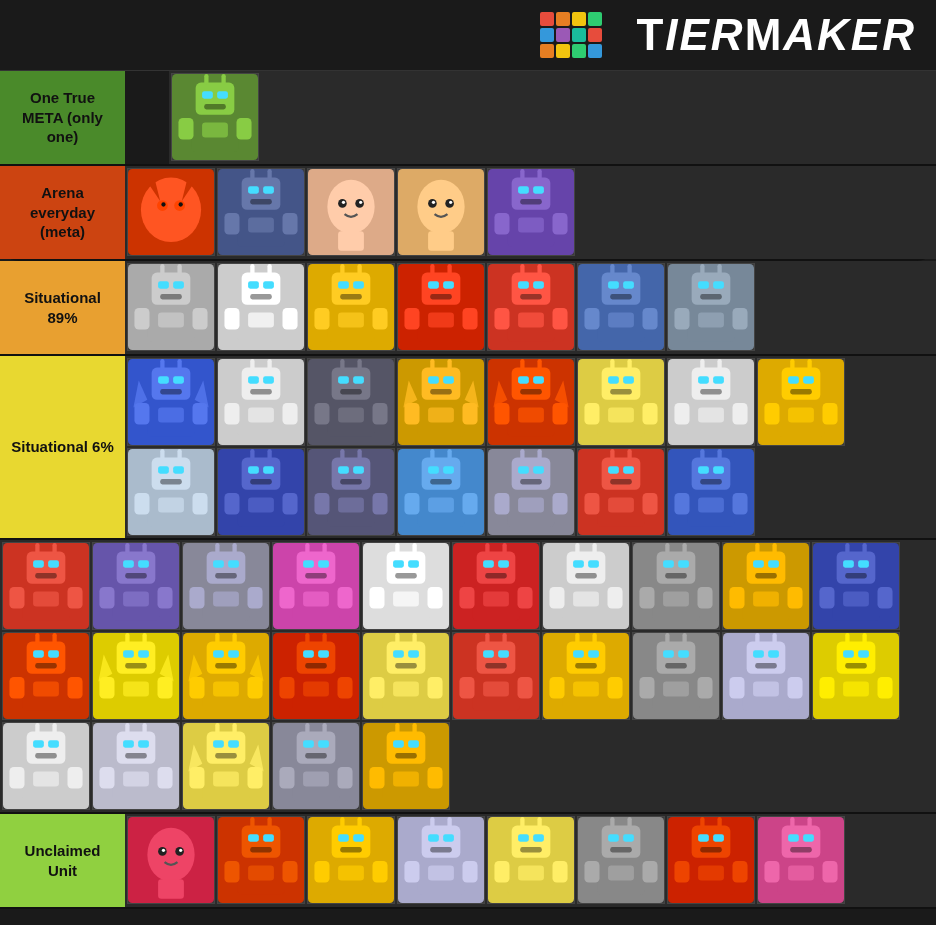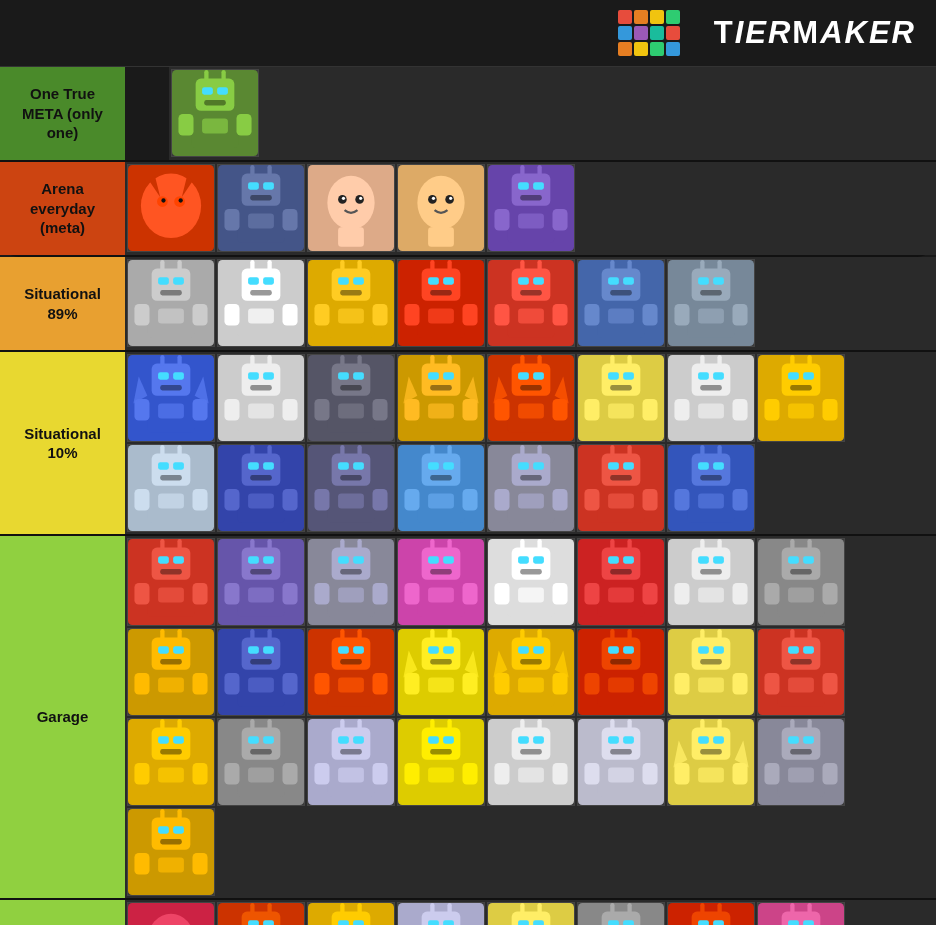--- a/index.html
+++ b/index.html
@@ -43,21 +43,21 @@
         <div class="logo-cell" style="background: rgb(46, 204, 113);"></div>
         <div class="logo-cell" style="background: rgb(52, 152, 219);"></div>
         <div class="logo-cell" style="background: rgb(155, 89, 182);"></div>
         <div class="logo-cell" style="background: rgb(26, 188, 156);"></div>
         <div class="logo-cell" style="background: rgb(231, 76, 60);"></div>
         <div class="logo-cell" style="background: rgb(230, 126, 34);"></div>
         <div class="logo-cell" style="background: rgb(241, 196, 15);"></div>
         <div class="logo-cell" style="background: rgb(46, 204, 113);"></div>
         <div class="logo-cell" style="background: rgb(52, 152, 219);"></div>
       </div>
-    <div style="font-size:31px; font-weight:900; color:white; letter-spacing:2px; font-style:italic; text-transform:uppercase;margin-left:24px;">
+    <div style="font-size:44px; font-weight:900; color:white; letter-spacing:2px; font-style:italic; text-transform:uppercase;margin-left:24px;">
       <span style="font-style:normal;">T</span>ier<span style="font-style:normal;">M</span>aker
     </div>
   </div>
 </div>
 
 <div id="tier-list">
 <div style="display: flex; border-bottom: 2px solid rgb(17, 17, 17); min-height: 95px; gap: 44px;">
       <div style="width: 125px; min-width: 125px; display: flex; align-items: center; justify-content: center; text-align: center; font-size: 15px; font-weight: bold; color: rgb(17, 17, 17); padding: 8px; line-height: 1.3; background: rgb(74, 138, 42);">One True META (only one)</div>
       <div style="flex: 1 1 0%; display: flex; flex-wrap: wrap; align-content: flex-start; background: rgb(42, 42, 42); padding: 2px; gap: 2px;">
         <div style="width: 88px; height: 88px; background: rgb(58, 58, 58); border: 1px solid rgb(68, 68, 68); display: flex; align-items: center; justify-content: center; overflow: hidden; flex-shrink: 0; cursor: pointer;">
@@ -252,21 +252,21 @@
             <rect x="46" y="0" width="4" height="10" fill="#99aabb" rx="2"></rect>
             <rect x="18" y="40" width="44" height="32" fill="#778899" rx="4"></rect>
             <rect x="28" y="45" width="24" height="14" fill="#99aabb" rx="3" opacity="0.7"></rect>
             <rect x="6" y="41" width="14" height="20" fill="#99aabb" rx="4"></rect>
             <rect x="60" y="41" width="14" height="20" fill="#99aabb" rx="4"></rect>
           </svg>
         </div>
       </div>
     </div>
     <div style="display: flex; border-bottom: 2px solid rgb(17, 17, 17); min-height: 95px;">
-      <div style="width: 125px; min-width: 125px; display: flex; align-items: center; justify-content: center; text-align: center; font-size: 15px; font-weight: bold; color: rgb(17, 17, 17); padding: 8px; line-height: 1.3; background: rgb(232, 216, 48);">Situational 10%</div>
+      <div style="width: 125px; min-width: 125px; display: flex; align-items: center; justify-content: center; text-align: center; font-size: 15px; font-weight: bold; color: rgb(17, 17, 17); padding: 8px; line-height: 1.3; background: rgb(232, 216, 48);">Situational 6%</div>
       <div style="flex: 1 1 0%; display: flex; flex-wrap: wrap; align-content: flex-start; background: rgb(42, 42, 42); padding: 2px; gap: 2px;">
         <div style="width: 88px; height: 88px; background: rgb(58, 58, 58); border: 1px solid rgb(68, 68, 68); display: flex; align-items: center; justify-content: center; overflow: hidden; flex-shrink: 0; cursor: pointer;">
           <svg viewBox="0 0 80 80" xmlns="http://www.w3.org/2000/svg">
             <rect width="80" height="80" fill="#3355cc" rx="4"></rect>
             <rect x="22" y="8" width="36" height="30" fill="#5577ee" rx="5"></rect>
             <rect x="28" y="16" width="10" height="7" fill="#44ddff" rx="2"></rect>
             <rect x="42" y="16" width="10" height="7" fill="#44ddff" rx="2"></rect>
             <rect x="30" y="28" width="20" height="5" fill="rgba(0,0,0,0.4)" rx="2"></rect>
             <rect x="30" y="0" width="4" height="10" fill="#5577ee" rx="2"></rect>
             <rect x="46" y="0" width="4" height="10" fill="#5577ee" rx="2"></rect>
@@ -488,21 +488,20 @@
             <rect x="46" y="0" width="4" height="10" fill="#5577dd" rx="2"></rect>
             <rect x="18" y="40" width="44" height="32" fill="#3355bb" rx="4"></rect>
             <rect x="28" y="45" width="24" height="14" fill="#5577dd" rx="3" opacity="0.7"></rect>
             <rect x="6" y="41" width="14" height="20" fill="#5577dd" rx="4"></rect>
             <rect x="60" y="41" width="14" height="20" fill="#5577dd" rx="4"></rect>
           </svg>
         </div>
       </div>
     </div>
     <div style="display: flex; border-bottom: 2px solid rgb(17, 17, 17); min-height: 95px;">
-      <div style="width: 125px; min-width: 125px; display: flex; align-items: center; justify-content: center; text-align: center; font-size: 15px; font-weight: bold; color: rgb(17, 17, 17); padding: 8px; line-height: 1.3; background: rgb(144, 208, 64);">Garage</div>
       <div style="flex: 1 1 0%; display: flex; flex-wrap: wrap; align-content: flex-start; background: rgb(42, 42, 42); padding: 2px; gap: 2px;">
         <div style="width: 88px; height: 88px; background: rgb(58, 58, 58); border: 1px solid rgb(68, 68, 68); display: flex; align-items: center; justify-content: center; overflow: hidden; flex-shrink: 0; cursor: pointer;">
           <svg viewBox="0 0 80 80" xmlns="http://www.w3.org/2000/svg">
             <rect width="80" height="80" fill="#cc3322" rx="4"></rect>
             <rect x="22" y="8" width="36" height="30" fill="#ee5544" rx="5"></rect>
             <rect x="28" y="16" width="10" height="7" fill="#44ddff" rx="2"></rect>
             <rect x="42" y="16" width="10" height="7" fill="#44ddff" rx="2"></rect>
             <rect x="30" y="28" width="20" height="5" fill="rgba(0,0,0,0.4)" rx="2"></rect>
             <rect x="30" y="0" width="4" height="10" fill="#ee5544" rx="2"></rect>
             <rect x="46" y="0" width="4" height="10" fill="#ee5544" rx="2"></rect>

